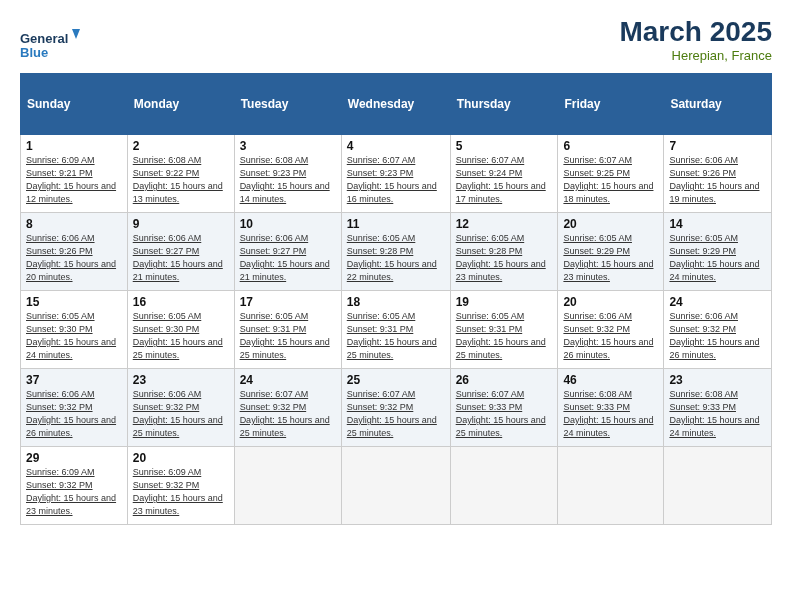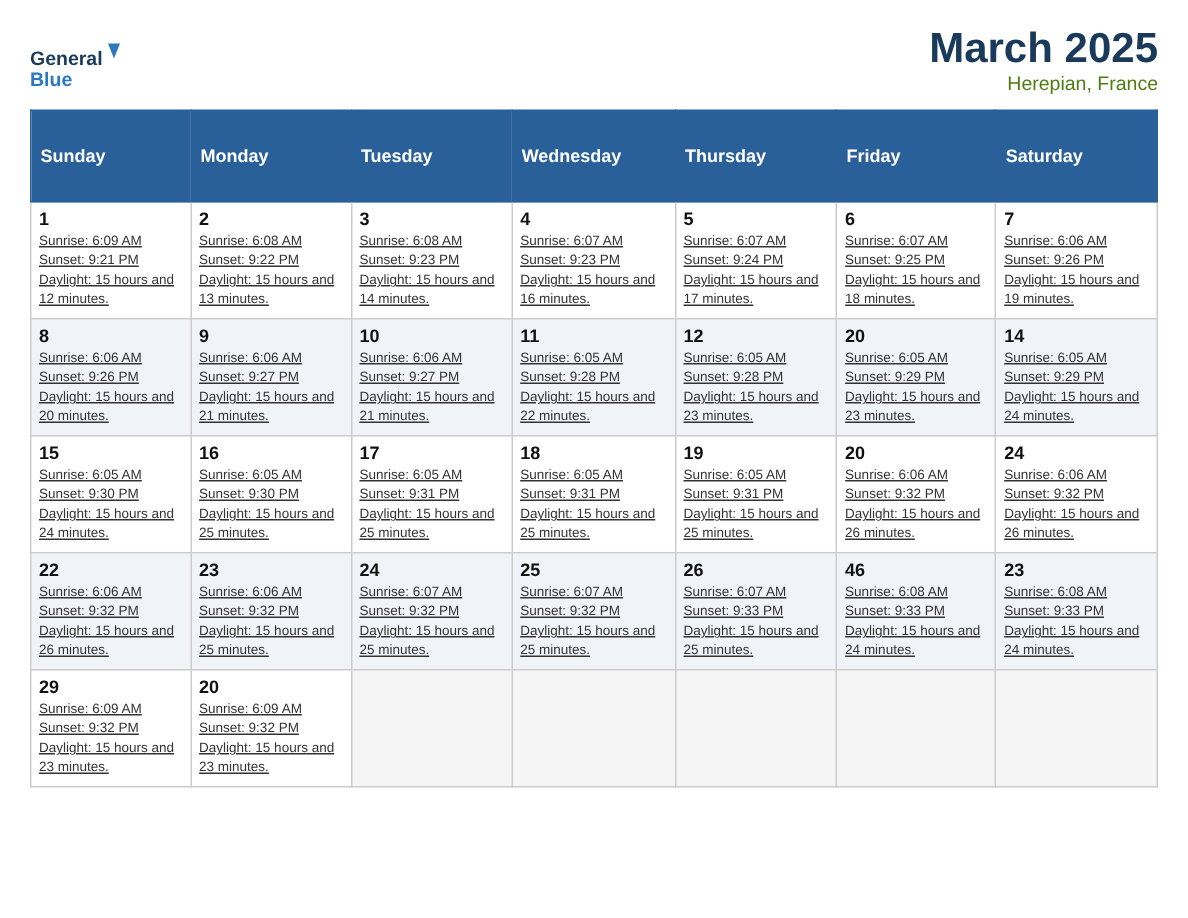--- a/index.html
+++ b/index.html
@@ -199,21 +199,21 @@
           <span class="day-num">20</span>
           <span class="day-info">Sunrise: 6:06 AM<br>Sunset: 9:32 PM<br>Daylight: 15 hours and 26 minutes.</span>
         </td>
           <td>
           <span class="day-num">24</span>
           <span class="day-info">Sunrise: 6:06 AM<br>Sunset: 9:32 PM<br>Daylight: 15 hours and 26 minutes.</span>
         </td>
         </tr>
         <tr>
           <td>
-          <span class="day-num">22</span>
+          <span class="day-num">37</span>
           <span class="day-info">Sunrise: 6:06 AM<br>Sunset: 9:32 PM<br>Daylight: 15 hours and 26 minutes.</span>
         </td>
           <td>
           <span class="day-num">23</span>
           <span class="day-info">Sunrise: 6:06 AM<br>Sunset: 9:32 PM<br>Daylight: 15 hours and 25 minutes.</span>
         </td>
           <td>
           <span class="day-num">24</span>
           <span class="day-info">Sunrise: 6:07 AM<br>Sunset: 9:32 PM<br>Daylight: 15 hours and 25 minutes.</span>
         </td>

